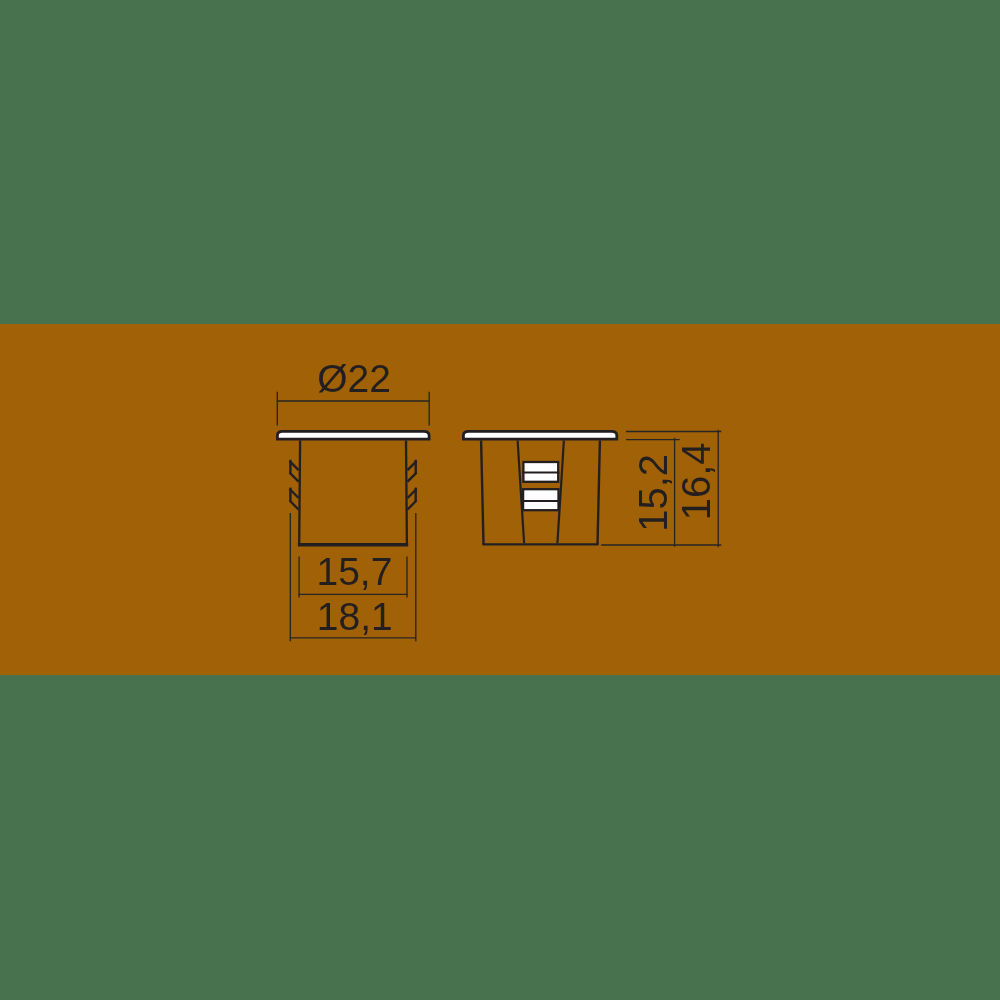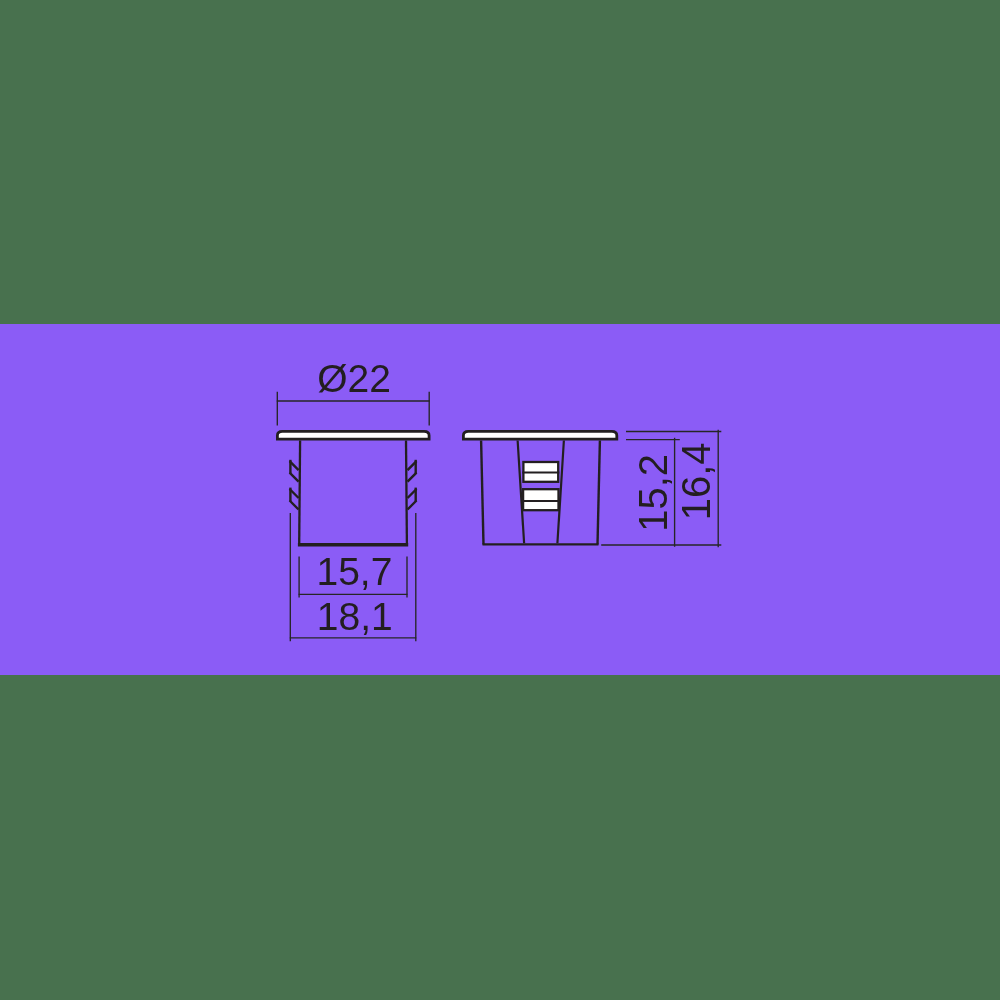--- a/index.html
+++ b/index.html
@@ -1,16 +1,16 @@
 <!DOCTYPE html>
 <html><head>
 <meta charset="utf-8">
 <style>
   html,body{margin:0;padding:0;background:#ffffff;}
-  .page{position:relative;width:1000px;height:1000px;overflow:hidden;background:#8b5cf6;
+  .page{position:relative;width:1000px;height:1000px;overflow:hidden;background:#a16207;
         font-family:"Liberation Sans",sans-serif;}
   .band{position:absolute;left:0;width:1000px;background:#48714e;}
   .top{top:0;height:324px;}
   .bot{top:675px;height:325px;}
 </style>
 </head>
 <body>
 <div class="page">
   <div class="band top"></div>
   <div class="band bot"></div>

